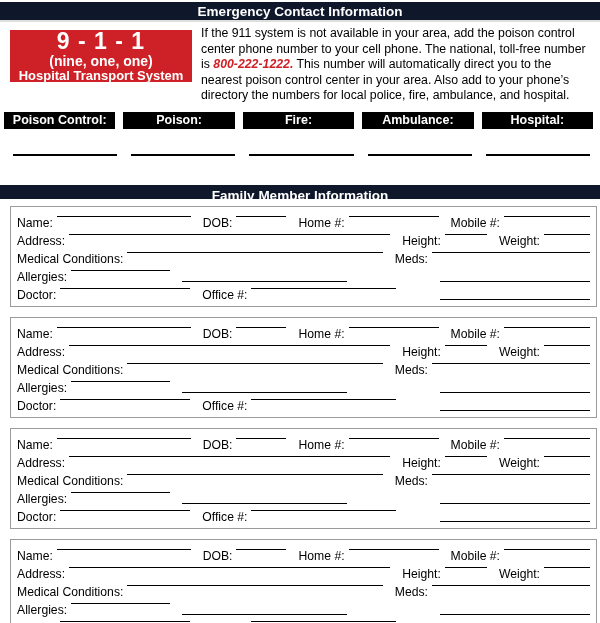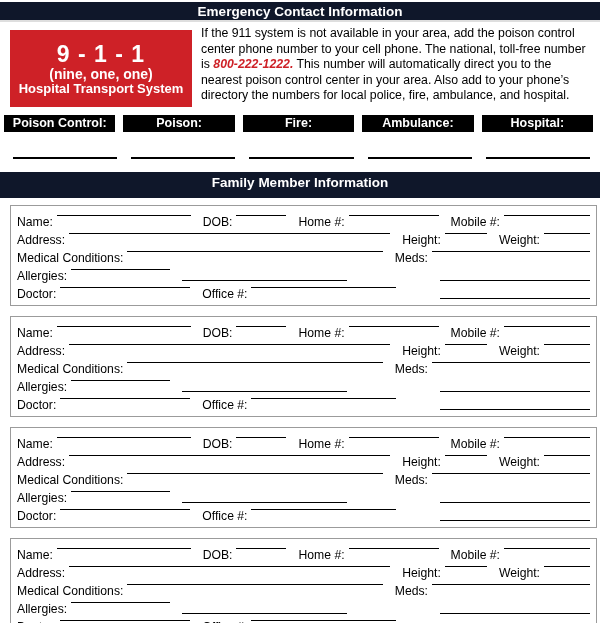--- a/index.html
+++ b/index.html
@@ -12,25 +12,25 @@
     position: relative;
   }
   .bar {
     background: #0f172a;
     color: #fff;
     font-weight: bold;
     text-align: center;
     font-size: 13.5px;
   }
   #top-bar { margin-top: 2px; height: 20px; line-height: 20px; border-bottom: 2px solid #dedede; }
-  #family-bar { margin-top: 13px; height: 26px; line-height: 21px; }
+  #family-bar { margin-top: 29px; height: 14px; line-height: 21px; }
 
   .intro-section { display: flex; margin: 6px 5px 0 10px; }
   .red-box {
-    width: 182px; min-width: 182px; height: 77px;
+    width: 182px; min-width: 182px; height: 52px;
     background: #ce2127; color: #fff; font-weight: bold;
     display: flex; flex-direction: column; align-items: center; justify-content: center;
     text-align: left; margin-top: 2px;
   }
   .red-number { font-size: 23px; line-height: 25px; letter-spacing: 1px; }
   .red-sub { font-size: 14px; line-height: 14px; }
   .red-caption { font-size: 13px; line-height: 15px; white-space: nowrap; }
   .intro-text { flex: 1; margin-left: 9px; margin-top: -2px; font-size: 12.3px; line-height: 15.6px; }
   .phone-red { color: #ce2127; font-weight: bold; font-style: italic; }
 

